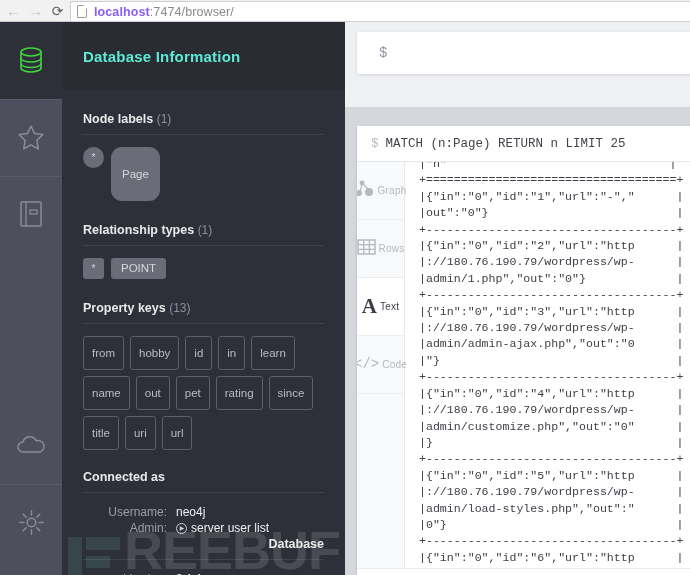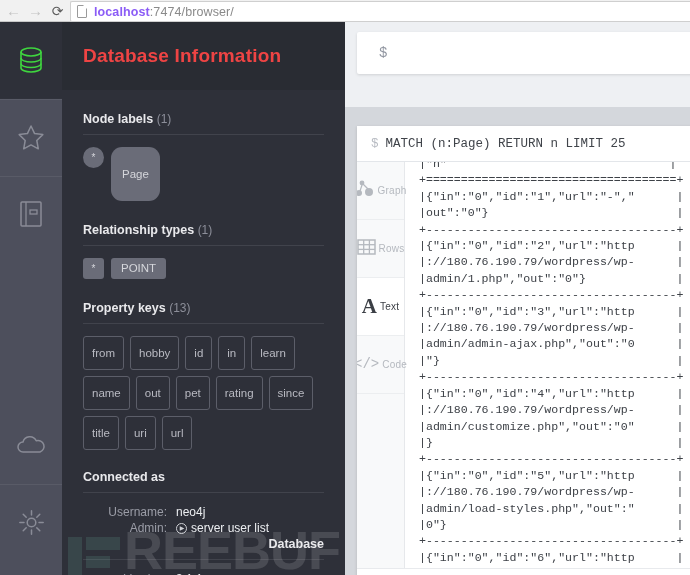--- a/index.html
+++ b/index.html
@@ -79,21 +79,21 @@
   
   .panel {
     position: absolute; left: 62px; top: 0; width: 283px; height: 553px;
     background: #2e3039;
     overflow: hidden;
   }
   .panel-header {
     height: 68px; background: #292c33;
     display: flex; align-items: center; padding-left: 21px;
   }
-  .panel-title { color: #ef4444; font-size: 19px; font-weight: 700; letter-spacing: .2px; }
+  .panel-title { color: #5eead4; font-size: 15px; font-weight: 700; letter-spacing: .2px; }
   .panel-body { padding: 22px 21px 0 21px; }
 
   .section-head {
     color: #e9e9ec; font-size: 12.5px; font-weight: 700;
     padding-bottom: 8px;
   }
   .section-head .count { color: #8c8e99; font-weight: 400; font-size: 12px; }
   .rule { height: 1px; background: #41434c; margin-bottom: 12px; }
 
   .chips { display: flex; flex-wrap: wrap; gap: 7px; margin-bottom: 22px; }

